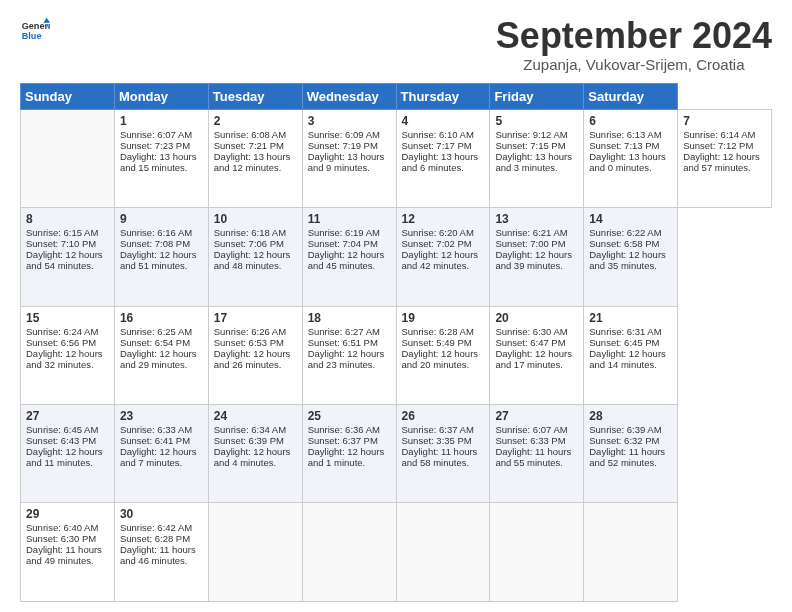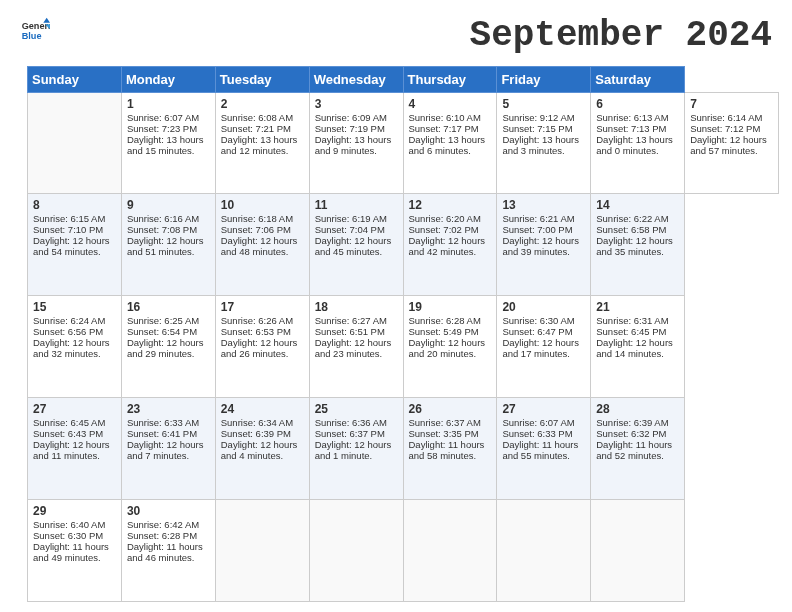--- a/index.html
+++ b/index.html
@@ -27,38 +27,36 @@
       display: flex;
       align-items: center;
       gap: 4px;
     }
     .logo-icon {
       width: 30px;
       height: 30px;
     }
     .title-block {
       text-align: center;
-      font-family: Liberation Mono, monospace;
     }
     .month-title {
       font-size: 36px;
       font-weight: bold;
       color: #333;
       line-height: 1.1;
     }
     .location {
       font-size: 15px;
       color: #555;
     }
     .calendar {
       flex: 1;
       border-collapse: collapse;
       width: 100%;
       table-layout: fixed;
-      margin-left: 7px;
     }
     .calendar thead tr {
       background-color: #2970c5;
     }
     .calendar thead th {
       color: #fff;
       font-size: 13px;
       font-weight: bold;
       padding: 5px 4px;
       text-align: left;
@@ -97,20 +95,21 @@
     <div class="logo">
       <svg class="logo-icon" viewBox="0 0 36 36">
         <text x="2" y="16" font-size="11" font-weight="bold" fill="#333">General</text>
         <text x="2" y="28" font-size="11" font-weight="bold" fill="#1a6bbf">Blue</text>
         <polygon points="28,8 36,8 32,2" fill="#1a6bbf"></polygon>
         <polygon points="30,10 36,10 36,16" fill="#3a9ad9"></polygon>
       </svg>
     </div>
     <div class="title-block">
       <div class="month-title">September 2024</div>
+      <div class="location">Zupanja, Vukovar-Srijem, Croatia</div>
     </div>
   </div>
 
   <table class="calendar">
     <thead>
       <tr>
         <th>Sunday</th>
         <th>Monday</th>
         <th>Tuesday</th>
         <th>Wednesday</th>

